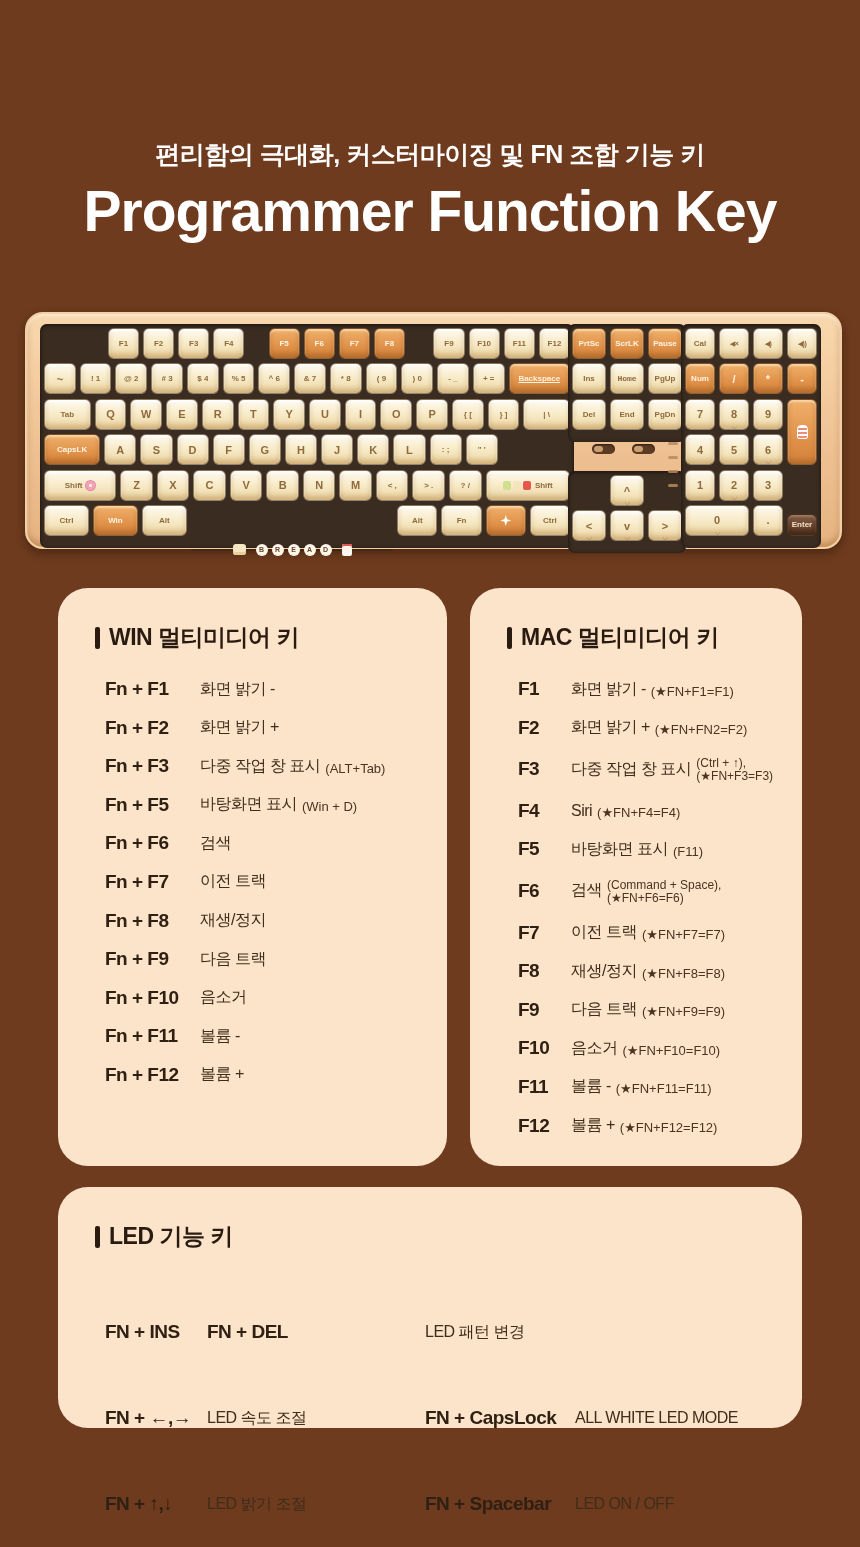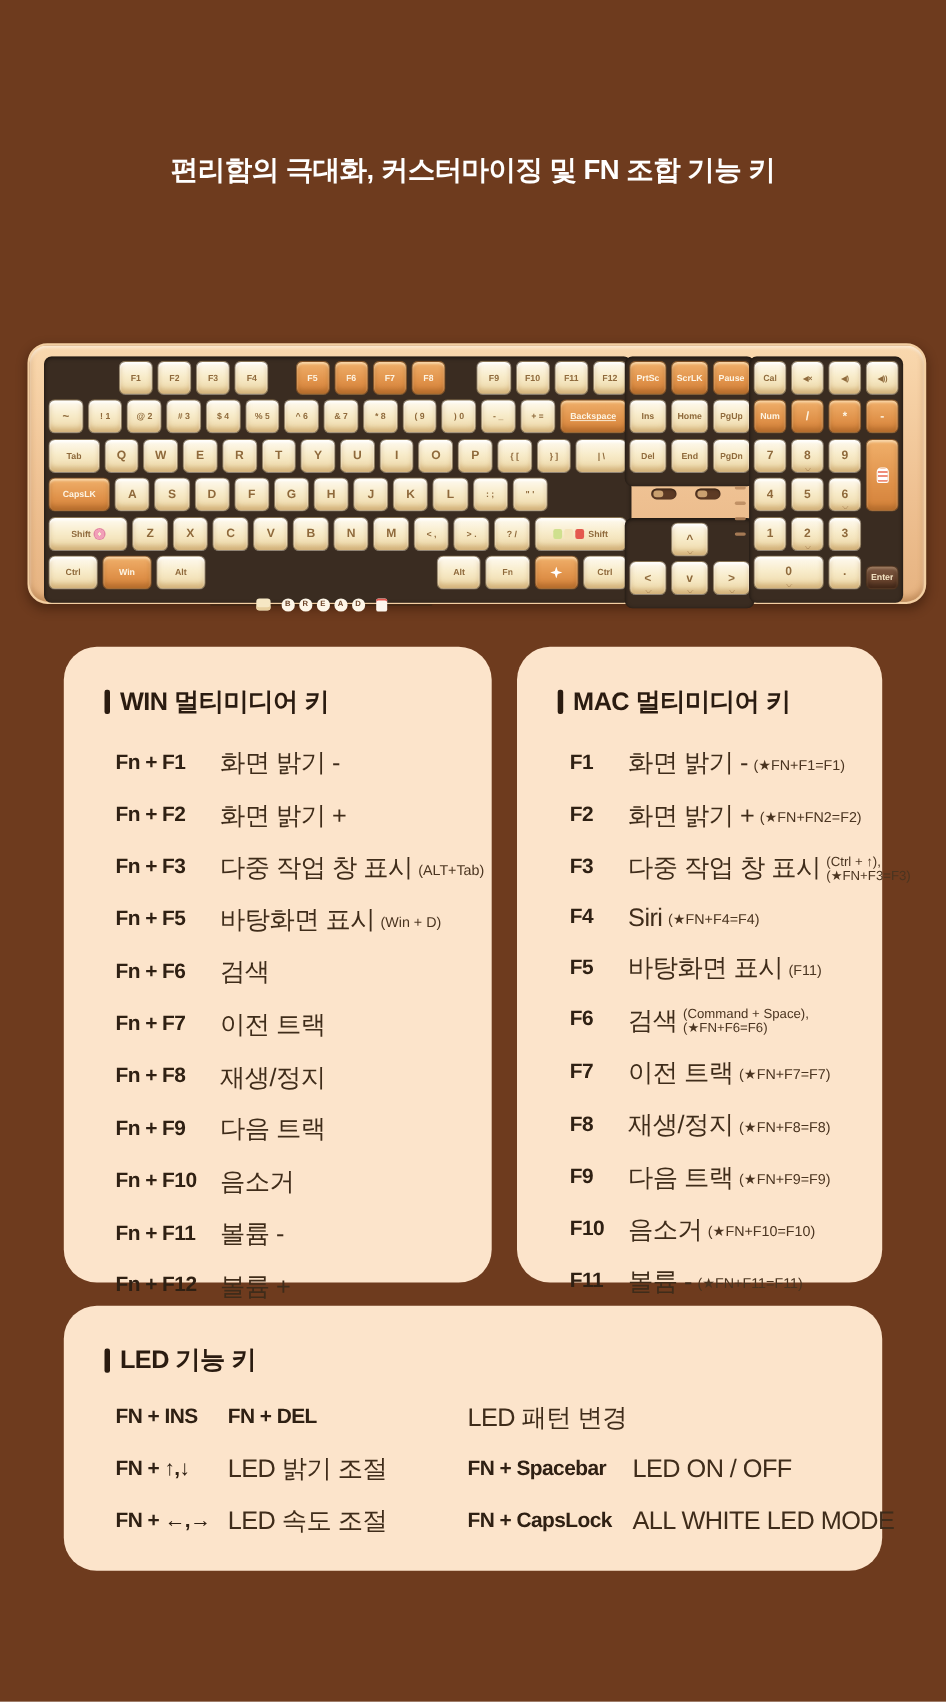--- a/index.html
+++ b/index.html
@@ -71,34 +71,35 @@
   #mac{left:470px;top:588px;width:332px;height:578px;}
   #led{left:58px;top:1187px;width:744px;height:241px;}
   .card-title{position:absolute;left:37px;top:34px;display:flex;align-items:center;gap:9px;
       font-size:23px;font-weight:800;color:#2a1b10;letter-spacing:-0.5px;}
   .tbar{width:5px;height:22px;background:#2a1b10;border-radius:2px;flex:none;}
   .rows{position:absolute;left:47px;top:90px;right:14px;display:flex;flex-direction:column;gap:16.6px;}
   #mac .rows{left:48px;}
   .crow{display:flex;align-items:center;min-height:22px;}
   .ck{width:95px;flex:none;font-size:19px;font-weight:700;color:#2f2013;letter-spacing:-0.5px;}
   #mac .ck{width:53px;}
-  .cd{font-size:23px;color:#3f2c1a;letter-spacing:-0.5px;white-space:nowrap;}
+  .cd{font-size:16px;color:#3f2c1a;letter-spacing:-0.5px;white-space:nowrap;}
   .cn{font-size:13px;color:#4a3420;margin-left:5px;padding-top:4px;white-space:nowrap;}
   .cstack{display:flex;flex-direction:column;margin-left:5px;font-size:12px;line-height:13px;
       color:#4a3420;padding-top:2px;}
   
   #led .rows{left:47px;top:86px;gap:16px;}
-  .lrow{display:grid;grid-template-columns:102px 218px 150px auto;align-items:center;min-height:22px;}
+  .lrow{display:grid;grid-template-columns:102px 218px 150px auto;align-items:center;min-height:22px;margin-top:48px;}
   .lrow .ck{width:auto;} .lrow .cd{white-space:nowrap;}
 </style>
 </head>
 <body>
 
 <div class="page">
   <div class="subtitle">편리함의 극대화, 커스터마이징 및 FN 조합 기능 키</div>
+  <div class="title">Programmer Function Key</div>
 
   <div class="kb">
     <div id="kb-keys">
         <div class="cluster" style="left: 13px; top: 10px; width: 526px; height: 216px;">
           <div class="krow">
             <div class="key d" style="flex: 1 1 0px;">
               <span class="ki ki-roll"></span>
             </div>
             <div class="key sp" style="flex: 0.85 1 0px;"></div>
             <div class="key c" style="flex: 1 1 0px;">
@@ -351,21 +352,21 @@
           </div>
           <div class="key o" style="flex: 1 1 0px;">
             <span class="klab">ScrLK</span>
           </div>
           <div class="key o" style="flex: 1 1 0px;">
             <span class="klab">Pause</span>
           </div>
           <div class="key c" style="flex: 1 1 0px;">
             <span class="klab">Ins</span>
           </div>
-          <div class="key c" style="flex: 1 1 0px;">
+          <div class="key c" style="flex: 1 1 0px; font-family: Liberation Mono, monospace;">
             <span class="klab">Home</span>
           </div>
           <div class="key c" style="flex: 1 1 0px;">
             <span class="klab">PgUp</span>
           </div>
           <div class="key c" style="flex: 1 1 0px;">
             <span class="klab">Del</span>
           </div>
           <div class="key c" style="flex: 1 1 0px;">
             <span class="klab">End</span>
@@ -613,26 +614,26 @@
       <span class="tbar"></span>
       <span>LED 기능 키</span>
     </div>
     <div class="rows" id="led-rows">
         <div class="lrow">
           <span class="ck">FN + INS</span>
           <span class="ck">FN + DEL</span>
           <span class="cd">LED 패턴 변경</span>
         </div>
         <div class="lrow">
+          <span class="ck">FN + ←,→</span>
+          <span class="cd">LED 속도 조절</span>
+          <span class="ck">FN + CapsLock</span>
+          <span class="cd">ALL WHITE LED MODE</span>
+        </div>
+        <div class="lrow">
           <span class="ck">FN + ↑,↓</span>
           <span class="cd">LED 밝기 조절</span>
           <span class="ck">FN + Spacebar</span>
           <span class="cd">LED ON / OFF</span>
         </div>
-        <div class="lrow">
-          <span class="ck">FN + ←,→</span>
-          <span class="cd">LED 속도 조절</span>
-          <span class="ck">FN + CapsLock</span>
-          <span class="cd">ALL WHITE LED MODE</span>
-        </div>
       </div>
   </section>
 </div>
 
 </body></html>

